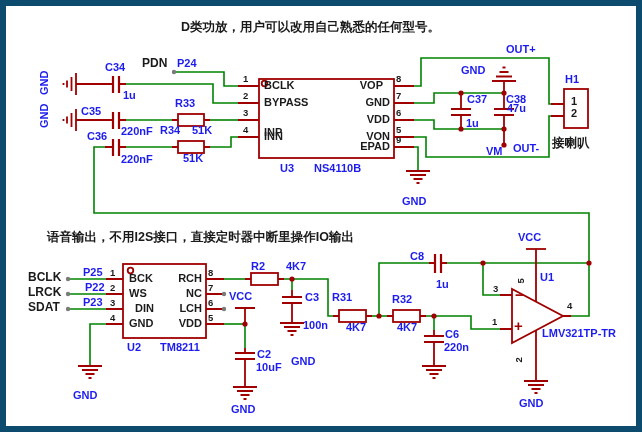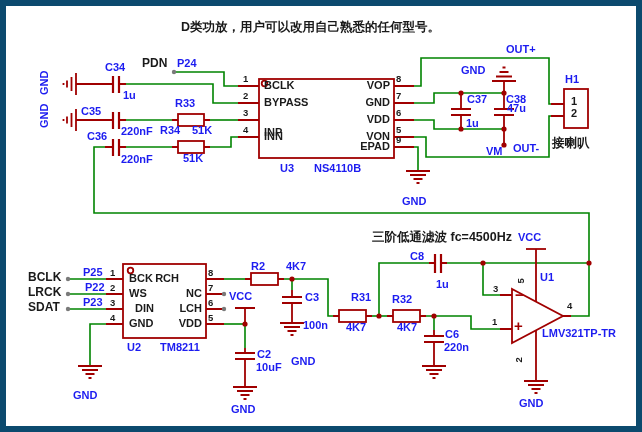--- a/index.html
+++ b/index.html
@@ -194,21 +194,21 @@
       <circle class="nd" cx="168" cy="66" r="2.2"></circle>
       <circle class="nd" cx="62" cy="273" r="2.2"></circle>
       <circle class="nd" cx="62" cy="288" r="2.2"></circle>
       <circle class="nd" cx="62" cy="303" r="2.2"></circle>
       <circle class="nd" cx="218" cy="288" r="2.2"></circle>
       <circle class="nd" cx="218" cy="303" r="2.2"></circle>
     </g>
   </svg>
 
   <span class="lbl note" style="left:175px;top:15px">D类功放，用户可以改用自己熟悉的任何型号。</span>
-  <span class="lbl note" style="left:366px;top:225px">三阶低通滤波 fc=4500Hz</span>
+  <span class="lbl note" style="left:41px;top:225px">语音输出，不用I2S接口，直接定时器中断里操作IO输出</span>
   <span class="lbl note" style="left:546px;top:131px">接喇叭</span>
 
   <span class="lbl bk" style="left:136px;top:51px">PDN</span>
   <span class="lbl bl" style="left:171px;top:51px">P24</span>
   <span class="lbl bl" style="left:500px;top:37px">OUT+</span>
   <span class="lbl bl" style="left:480px;top:139px">VM</span>
   <span class="lbl bl" style="left:507px;top:136px">OUT-</span>
   <span class="lbl bk" style="left:22px;top:265px">BCLK</span>
   <span class="lbl bk" style="left:22px;top:280px">LRCK</span>
   <span class="lbl bk" style="left:22px;top:295px">SDAT</span>
@@ -226,42 +226,42 @@
   <span class="lbl bl" style="left:513px;top:391px">GND</span>
   <span class="lbl bl" style="left:223px;top:284px">VCC</span>
   <span class="lbl bl" style="left:512px;top:225px">VCC</span>
 
   <span class="lbl bl" style="left:274px;top:156px">U3</span>
   <span class="lbl bl" style="left:308px;top:156px">NS4110B</span>
   <span class="lbl pn" style="left:258px;top:73px">BCLK</span>
   <span class="lbl pn" style="left:258px;top:90px">BYPASS</span>
   <span class="lbl pn" style="left:258px;top:120px">INP</span>
   <span class="lbl pn" style="left:258px;top:124px">INN</span>
-  <span class="lbl pn ra" style="left:296px;top:73px;width:88px">VOP</span>
+  <span class="lbl pn ra" style="left:289px;top:73px;width:88px">VOP</span>
   <span class="lbl pn ra" style="left:296px;top:90px;width:88px">GND</span>
   <span class="lbl pn ra" style="left:296px;top:107px;width:88px">VDD</span>
   <span class="lbl pn ra" style="left:296px;top:124px;width:88px">VON</span>
   <span class="lbl pn ra" style="left:296px;top:134px;width:88px">EPAD</span>
   <span class="lbl pnum" style="left:237px;top:68px">1</span>
   <span class="lbl pnum" style="left:237px;top:85px">2</span>
   <span class="lbl pnum" style="left:237px;top:102px">3</span>
   <span class="lbl pnum" style="left:237px;top:119px">4</span>
   <span class="lbl pnum" style="left:390px;top:68px">8</span>
   <span class="lbl pnum" style="left:390px;top:85px">7</span>
   <span class="lbl pnum" style="left:390px;top:102px">6</span>
   <span class="lbl pnum" style="left:390px;top:119px">5</span>
   <span class="lbl pnum" style="left:390px;top:129px">9</span>
 
   <span class="lbl bl" style="left:121px;top:335px">U2</span>
   <span class="lbl bl" style="left:154px;top:335px">TM8211</span>
   <span class="lbl pn" style="left:123px;top:266px">BCK</span>
   <span class="lbl pn" style="left:123px;top:281px">WS</span>
   <span class="lbl pn" style="left:129px;top:296px">DIN</span>
   <span class="lbl pn" style="left:123px;top:311px">GND</span>
-  <span class="lbl pn ra" style="left:144px;top:266px;width:29px">RCH</span>
+  <span class="lbl pn ra" style="left:144px;top:266px;width:52px">RCH</span>
   <span class="lbl pn ra" style="left:144px;top:281px;width:52px">NC</span>
   <span class="lbl pn ra" style="left:144px;top:296px;width:52px">LCH</span>
   <span class="lbl pn ra" style="left:144px;top:311px;width:52px">VDD</span>
   <span class="lbl pnum" style="left:104px;top:262px">1</span>
   <span class="lbl pnum" style="left:104px;top:277px">2</span>
   <span class="lbl pnum" style="left:104px;top:292px">3</span>
   <span class="lbl pnum" style="left:104px;top:307px">4</span>
   <span class="lbl pnum" style="left:202px;top:262px">8</span>
   <span class="lbl pnum" style="left:202px;top:277px">7</span>
   <span class="lbl pnum" style="left:202px;top:292px">6</span>
@@ -294,21 +294,21 @@
   <span class="lbl bl" style="left:461px;top:87px">C37</span>
   <span class="lbl bl" style="left:460px;top:111px">1u</span>
   <span class="lbl bl" style="left:500px;top:87px">C38</span>
   <span class="lbl bl" style="left:501px;top:96px">47u</span>
   <span class="lbl bl" style="left:245px;top:254px">R2</span>
   <span class="lbl bl" style="left:280px;top:254px">4K7</span>
   <span class="lbl bl" style="left:299px;top:285px">C3</span>
   <span class="lbl bl" style="left:297px;top:313px">100n</span>
   <span class="lbl bl" style="left:251px;top:342px">C2</span>
   <span class="lbl bl" style="left:250px;top:355px">10uF</span>
-  <span class="lbl bl" style="left:345px;top:285px">R31</span>
+  <span class="lbl bl" style="left:326px;top:285px">R31</span>
   <span class="lbl bl" style="left:340px;top:315px">4K7</span>
   <span class="lbl bl" style="left:386px;top:287px">R32</span>
   <span class="lbl bl" style="left:391px;top:315px">4K7</span>
   <span class="lbl bl" style="left:404px;top:244px">C8</span>
   <span class="lbl bl" style="left:430px;top:272px">1u</span>
   <span class="lbl bl" style="left:439px;top:322px">C6</span>
   <span class="lbl bl" style="left:438px;top:335px">220n</span>
 
 </div>
 

